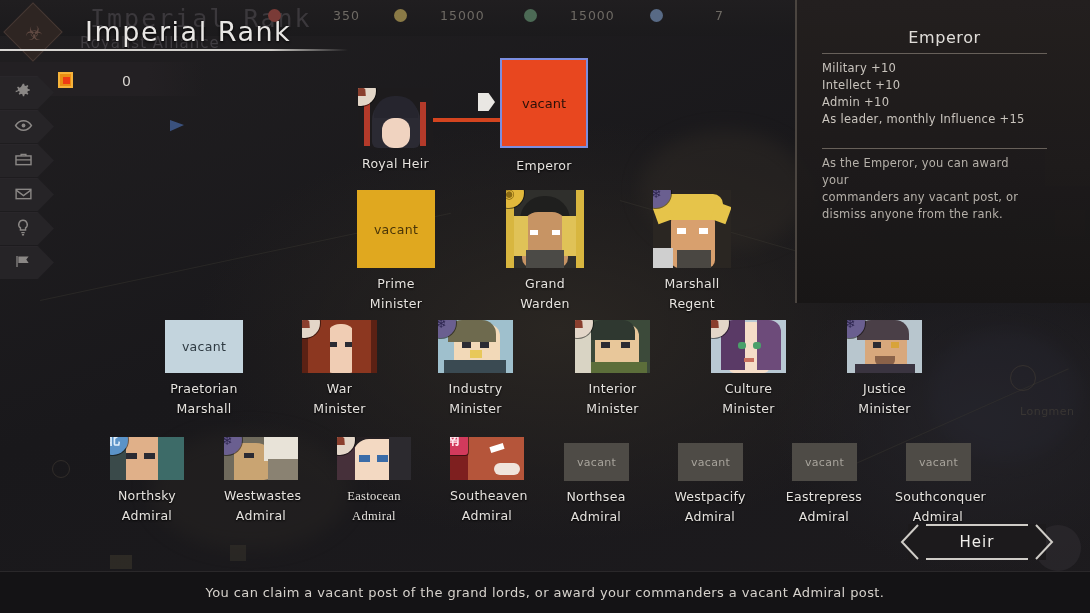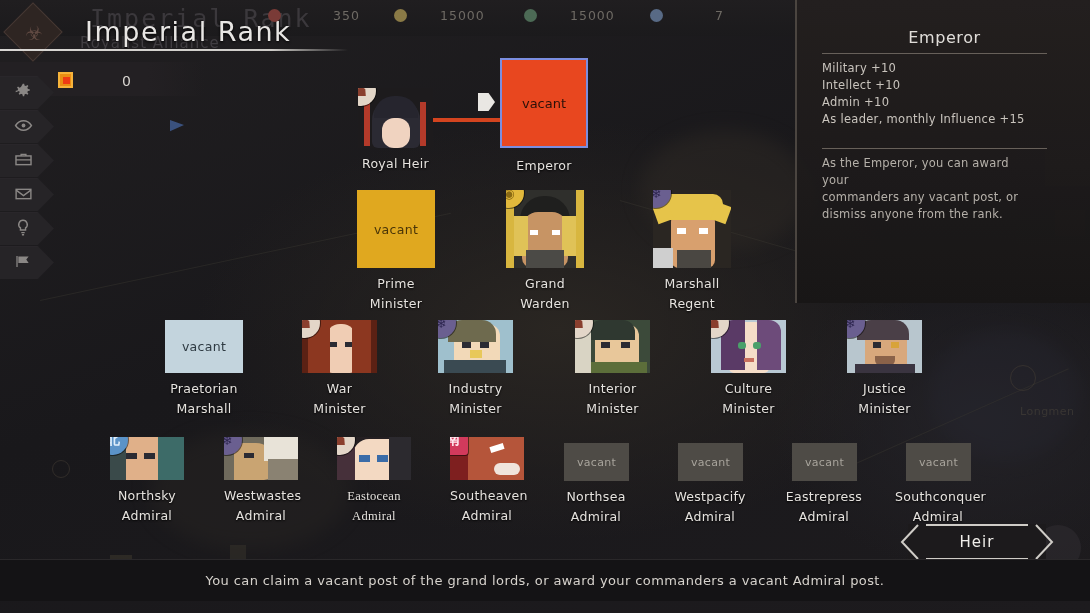--- a/index.html
+++ b/index.html
@@ -160,21 +160,21 @@
     color:#f0eeea; font-size:15px; letter-spacing:1px;
   }
   #backBtn .edge { position:absolute; background:#cfccc7; }
   #backBtn .e-t { left:18px; top:0; width:102px; height:2px; }
   #backBtn .e-b { left:18px; bottom:0; width:102px; height:2px; }
   .chev { position:absolute; width:22px; height:36px; }
   .chev svg { display:block; }
 
   
   #bottombar {
-    position:absolute; left:0; bottom:12px; width:1090px; height:42px;
+    position:absolute; left:0; bottom:0; width:1090px; height:42px;
     background:#141315; border-top:1px solid #2a282a;
     display:flex; align-items:center; justify-content:center;
   }
   #bottomtext { color:#d6d2cc; font-size:13px; letter-spacing:.4px; }
 </style>
 </head>
 <body>
 
 <div id="screen">
 

